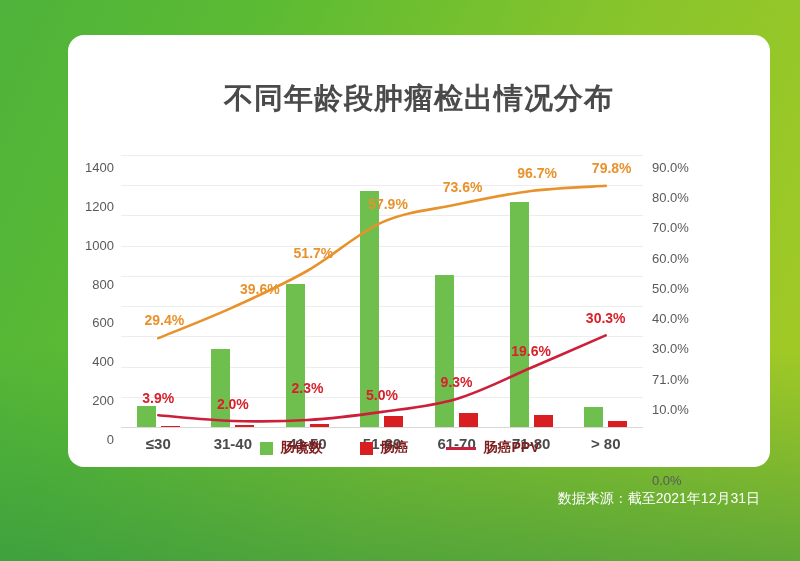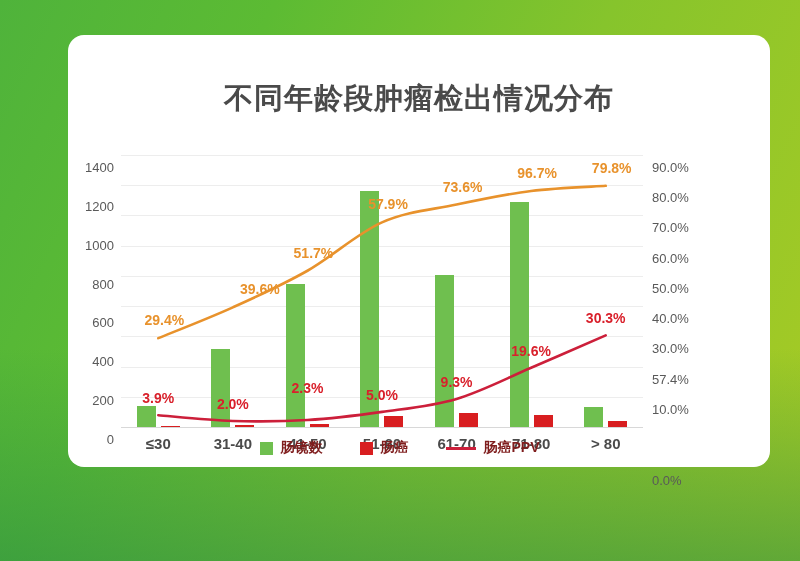--- a/index.html
+++ b/index.html
@@ -107,21 +107,21 @@
           <div class="tick" style="top: 206.286px;">400</div>
           <div class="tick" style="top: 167.429px;">600</div>
           <div class="tick" style="top: 128.571px;">800</div>
           <div class="tick" style="top: 89.7143px;">1000</div>
           <div class="tick" style="top: 50.8571px;">1200</div>
           <div class="tick" style="top: 12px;">1400</div>
         </div>
       <div class="ax-right">
           <div class="tick" style="top: 284px; margin-top: 41px;">0.0%</div>
           <div class="tick" style="top: 253.778px;">10.0%</div>
-          <div class="tick" style="top: 223.556px;">57.4%</div>
+          <div class="tick" style="top: 223.556px;">71.0%</div>
           <div class="tick" style="top: 193.333px;">30.0%</div>
           <div class="tick" style="top: 163.111px;">40.0%</div>
           <div class="tick" style="top: 132.889px;">50.0%</div>
           <div class="tick" style="top: 102.667px;">60.0%</div>
           <div class="tick" style="top: 72.4444px;">70.0%</div>
           <div class="tick" style="top: 42.2222px;">80.0%</div>
           <div class="tick" style="top: 12px;">90.0%</div>
         </div>
       <div class="plot">
         <div class="grids">
@@ -208,14 +208,15 @@
           <span>肠癌</span>
         </div>
         <div class="lg-item">
           <span class="sw-line" style="background: rgb(204, 31, 58);"></span>
           <span>肠癌PPV</span>
         </div>
       </div>
   </div>
 
   <div class="footer">
+    <div>数据来源：截至2021年12月31日</div>
   </div>
 </div>
 
 </body></html>

